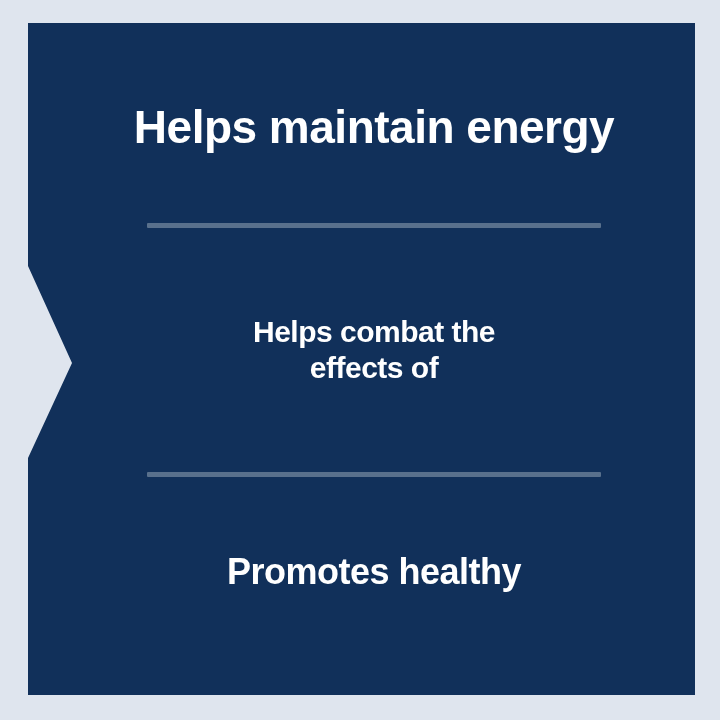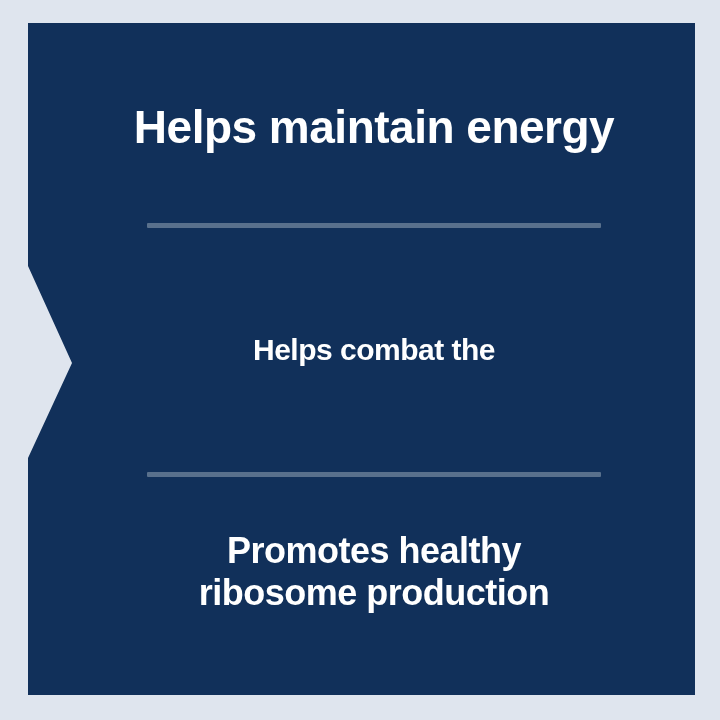--- a/index.html
+++ b/index.html
@@ -121,23 +121,23 @@
   <div id="content">
 
     <div class="benefit" id="benefit-0">
       <span class="line">Helps maintain energy</span>
     </div>
 
     <div class="divider"></div>
 
     <div class="benefit" id="benefit-1">
       <span class="line">Helps combat the</span>
+      <span class="line">effects of</span>
     </div>
 
     <div class="divider"></div>
 
     <div class="benefit" id="benefit-2">
       <span class="line">Promotes healthy</span>
-      <span class="line">ribosome production</span>
     </div>
 
   </div>
 </div>
 
 </body></html>

